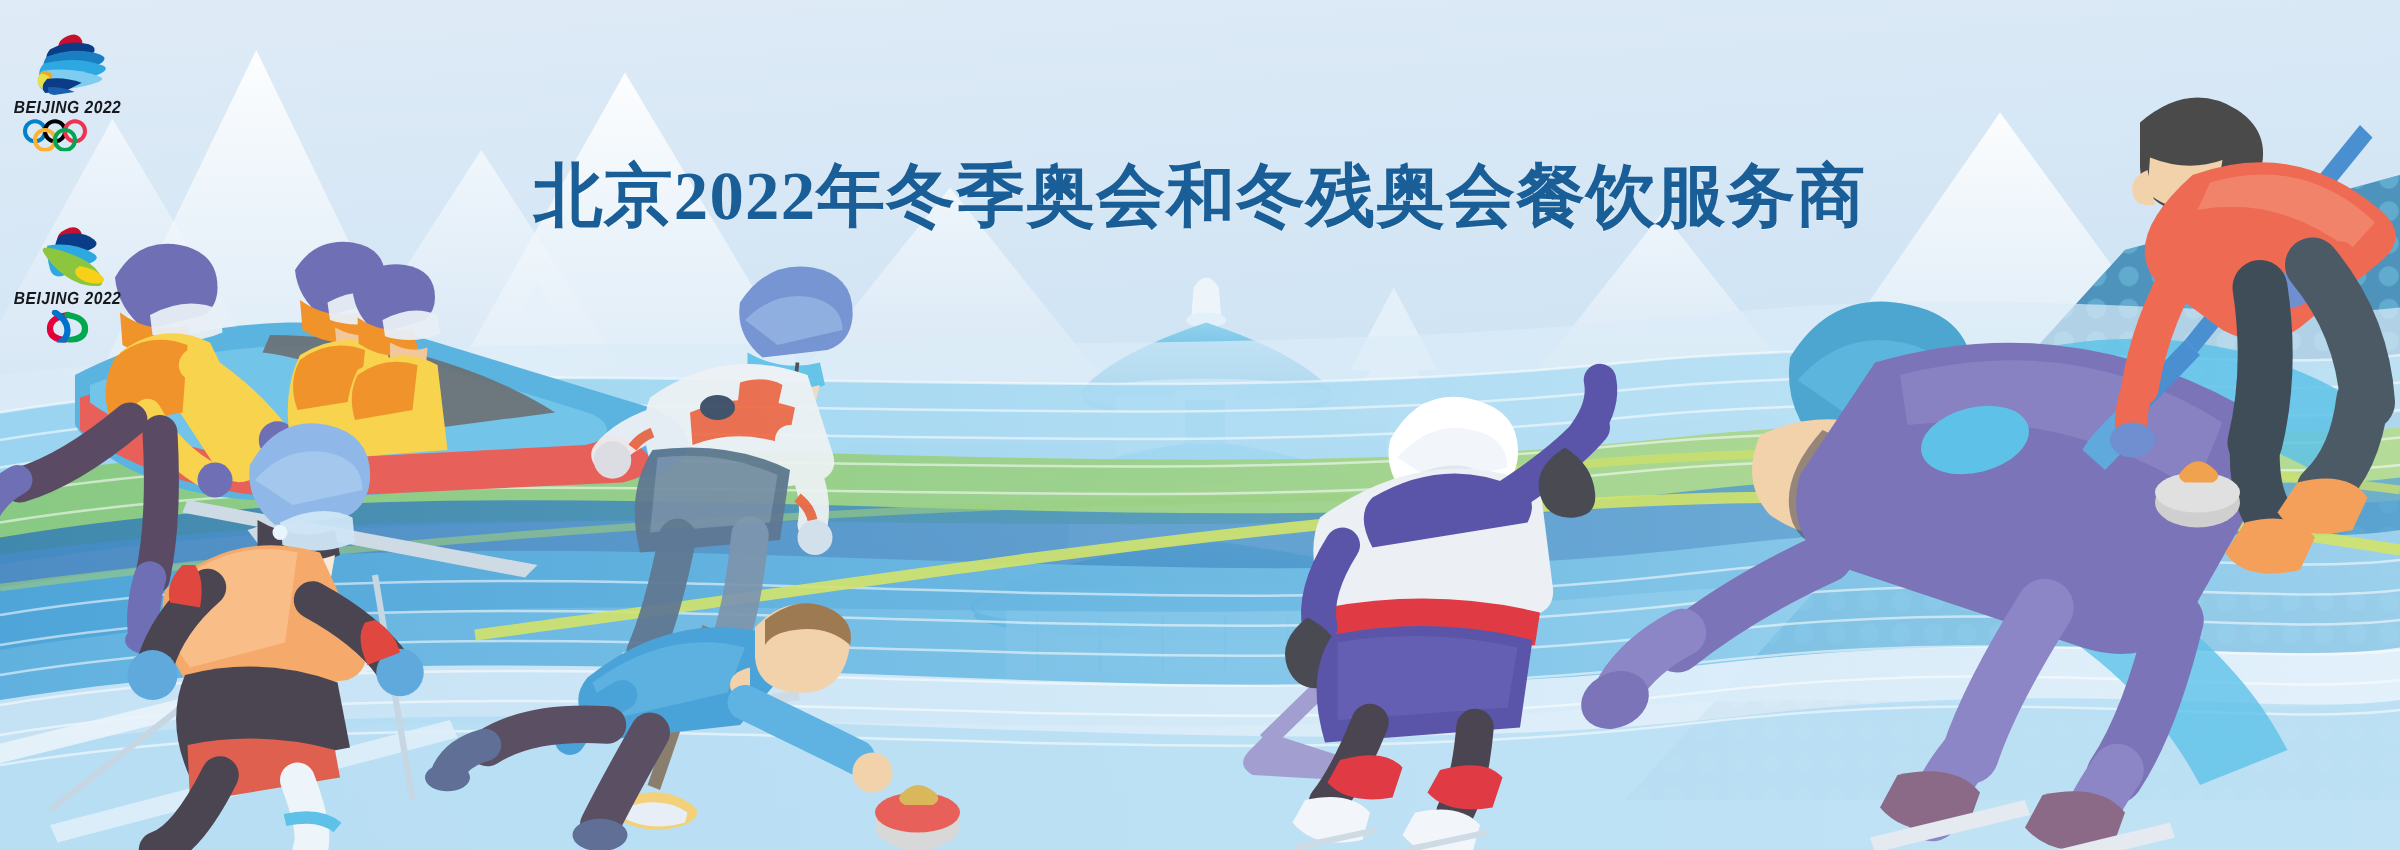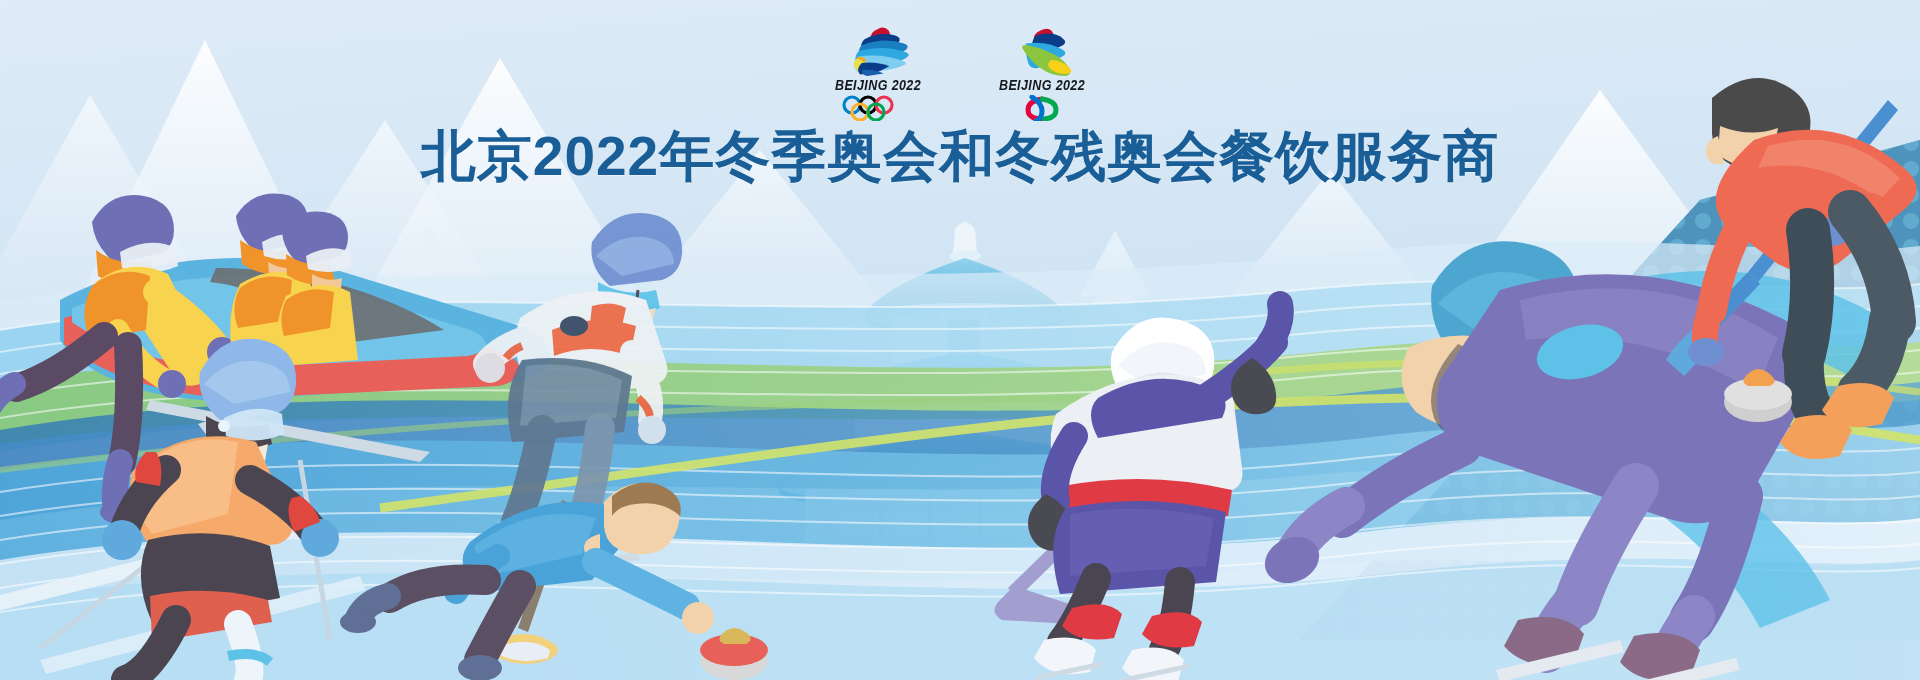--- a/index.html
+++ b/index.html
@@ -12,37 +12,38 @@
     background:linear-gradient(170deg,#dce9f5 0%,#d6e6f4 25%,#cfe3f3 50%,#c9e0f2 75%,#c2dcf0 100%);
   }
   .layer{position:absolute;left:0;top:0;width:1920px;height:680px;}
   svg.layer{display:block;}
 
   
   #logos{
     position:absolute;left:0;top:24px;width:1920px;
     display:flex;justify-content:center;align-items:flex-start;gap:56px;
     z-index:40;
+    flex-direction:column;
   }
   .logo-block{width:108px;display:flex;flex-direction:column;align-items:center;}
   .logo-emblem{width:82px;height:52px;}
   .logo-word{
     font-family:"Liberation Sans","DejaVu Sans",sans-serif;
     font-weight:bold;font-style:italic;
     font-size:12.5px;letter-spacing:.4px;color:#15181c;
     margin-top:3px;white-space:nowrap;
     transform:scaleY(1.12);
   }
   .logo-mark{height:26px;margin-top:2px;}
 
   
   #title{
     position:absolute;left:0;top:120px;width:1920px;
     text-align:center;z-index:45;
-    font-family:Liberation Sans, sans-serif;
+    font-family:Liberation Serif, serif;
     font-weight:bold;
     font-size:55px;
     letter-spacing:1px;
     color:#1a5e97;
     text-shadow:0 1px 0 rgba(255,255,255,.35);
     white-space:nowrap;
   }
 </style>
 </head>
 <body>

